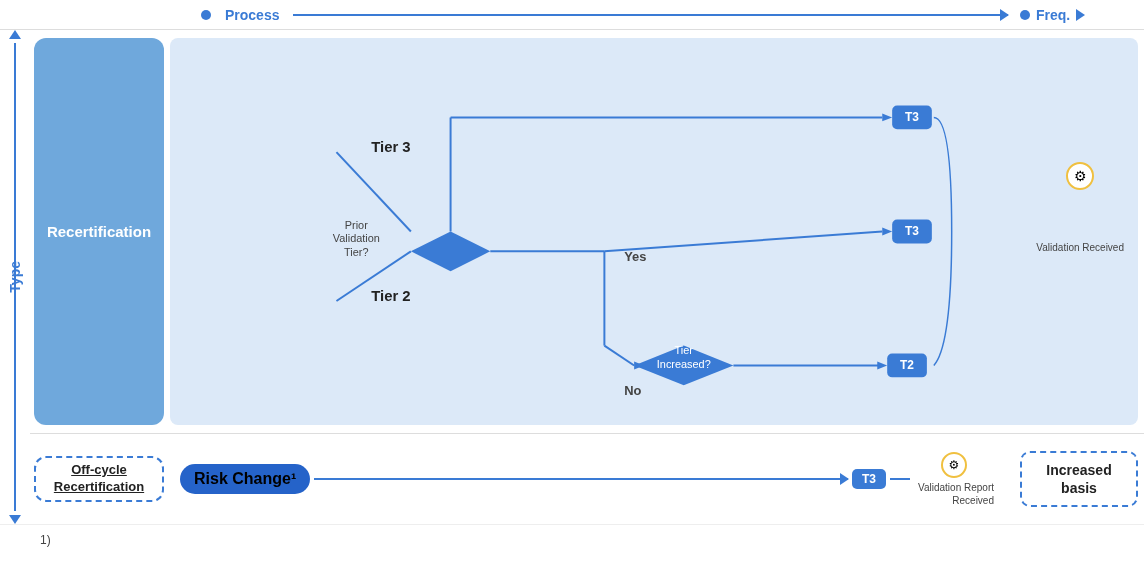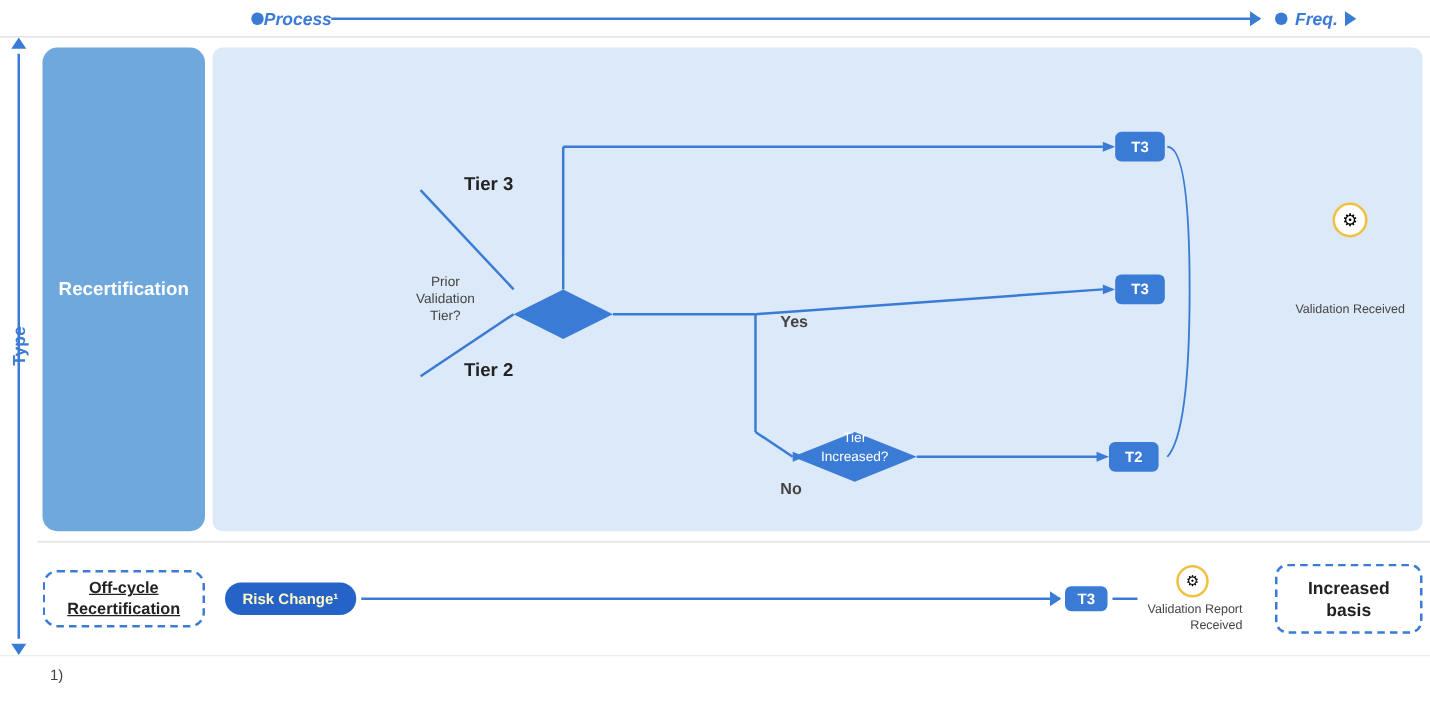--- a/index.html
+++ b/index.html
@@ -18,30 +18,30 @@
       height: 564px;
     }
   </style>
 </head>
 <body>
 
 <div class="full-layout">
 
   <div style="display:flex; align-items:center; height:30px; border-bottom:1px solid #ddd; padding-left:55px;">
     <div style="width:140px; flex-shrink:0;"></div>
-    <div style="flex:1; display:flex; align-items:center; gap:0; padding: 0 6px; font-style: italic;">
+    <div style="flex:1; display:flex; align-items:center; gap:14px; padding: 0 6px;">
       <div style="width:10px;height:10px;border-radius:50%;background:#3a7bd5;flex-shrink:0;"></div>
       <span style="color:#3a7bd5;font-weight:700;font-size:14px;white-space:nowrap;">Process</span>
       <div style="flex:1;height:2px;background:#3a7bd5;position:relative;">
         <div style="position:absolute;right:-1px;top:-5px;width:0;height:0;border-top:6px solid transparent;border-bottom:6px solid transparent;border-left:9px solid #3a7bd5;"></div>
       </div>
     </div>
     <div style="width:130px; flex-shrink:0; display:flex; align-items:center; gap:6px; padding:0 6px;">
       <div style="width:10px;height:10px;border-radius:50%;background:#3a7bd5;flex-shrink:0;"></div>
-      <span style="color:#3a7bd5;font-weight:700;font-size:14px;font-style:italic;">Freq.</span>
+      <span style="color:#3a7bd5;font-weight:700;font-size:14px;">Freq.</span>
       <div style="width:0;height:0;border-top:6px solid transparent;border-bottom:6px solid transparent;border-left:9px solid #3a7bd5;"></div>
     </div>
   </div>
 
   <div style="display:flex; flex:1; overflow:hidden;">
 
     <div style="width:30px; display:flex; flex-direction:column; align-items:center; justify-content:center; position:relative;">
 
       <div style="display:flex;flex-direction:column;align-items:center;justify-content:center;height:100%;gap:4px;">
         <div style="width:0;height:0;border-left:6px solid transparent;border-right:6px solid transparent;border-bottom:9px solid #3a7bd5;"></div>
@@ -137,21 +137,21 @@
         <div style="width:140px; padding:6px 6px 6px 4px; flex-shrink:0; display:flex; align-items:stretch;">
           <div style="flex:1; border:2px dashed #3a7bd5; border-radius:12px; display:flex; align-items:center; justify-content:center; text-align:center; font-weight:700; font-size:13px; color:#222; line-height:1.3; padding:4px;">
             <span style="white-space:pre-line;text-decoration:underline;">Off-cycle
 Recertification</span>
           </div>
         </div>
 
         <div style="flex:1; padding:6px 6px 6px 0; display:flex; align-items:center; position:relative; height:100%;">
           <div style="flex:1; height:100%; background:#fff; position:relative; display:flex; align-items:center; padding: 0 10px;">
 
-            <div style="background:#2563c9;color:#fef9c3;border-radius:20px;padding:6px 14px;font-size:12px;font-weight:600;white-space:nowrap;flex-shrink:0;">
+            <div style="background:#2563c9;color:#000000;border-radius:20px;padding:6px 14px;font-size:16px;font-weight:600;white-space:nowrap;flex-shrink:0;">
               <span>Risk Change¹</span>
             </div>
 
             <div style="flex:1;height:2px;background:#3a7bd5;position:relative;margin:0 4px;">
               <div style="position:absolute;right:-1px;top:-5px;width:0;height:0;border-top:6px solid transparent;border-bottom:6px solid transparent;border-left:9px solid #3a7bd5;"></div>
             </div>
 
             <div style="background:#3a7bd5;color:white;border-radius:5px;padding:3px 10px;font-size:12px;font-weight:700;flex-shrink:0;">
               <span>T3</span>
             </div>

